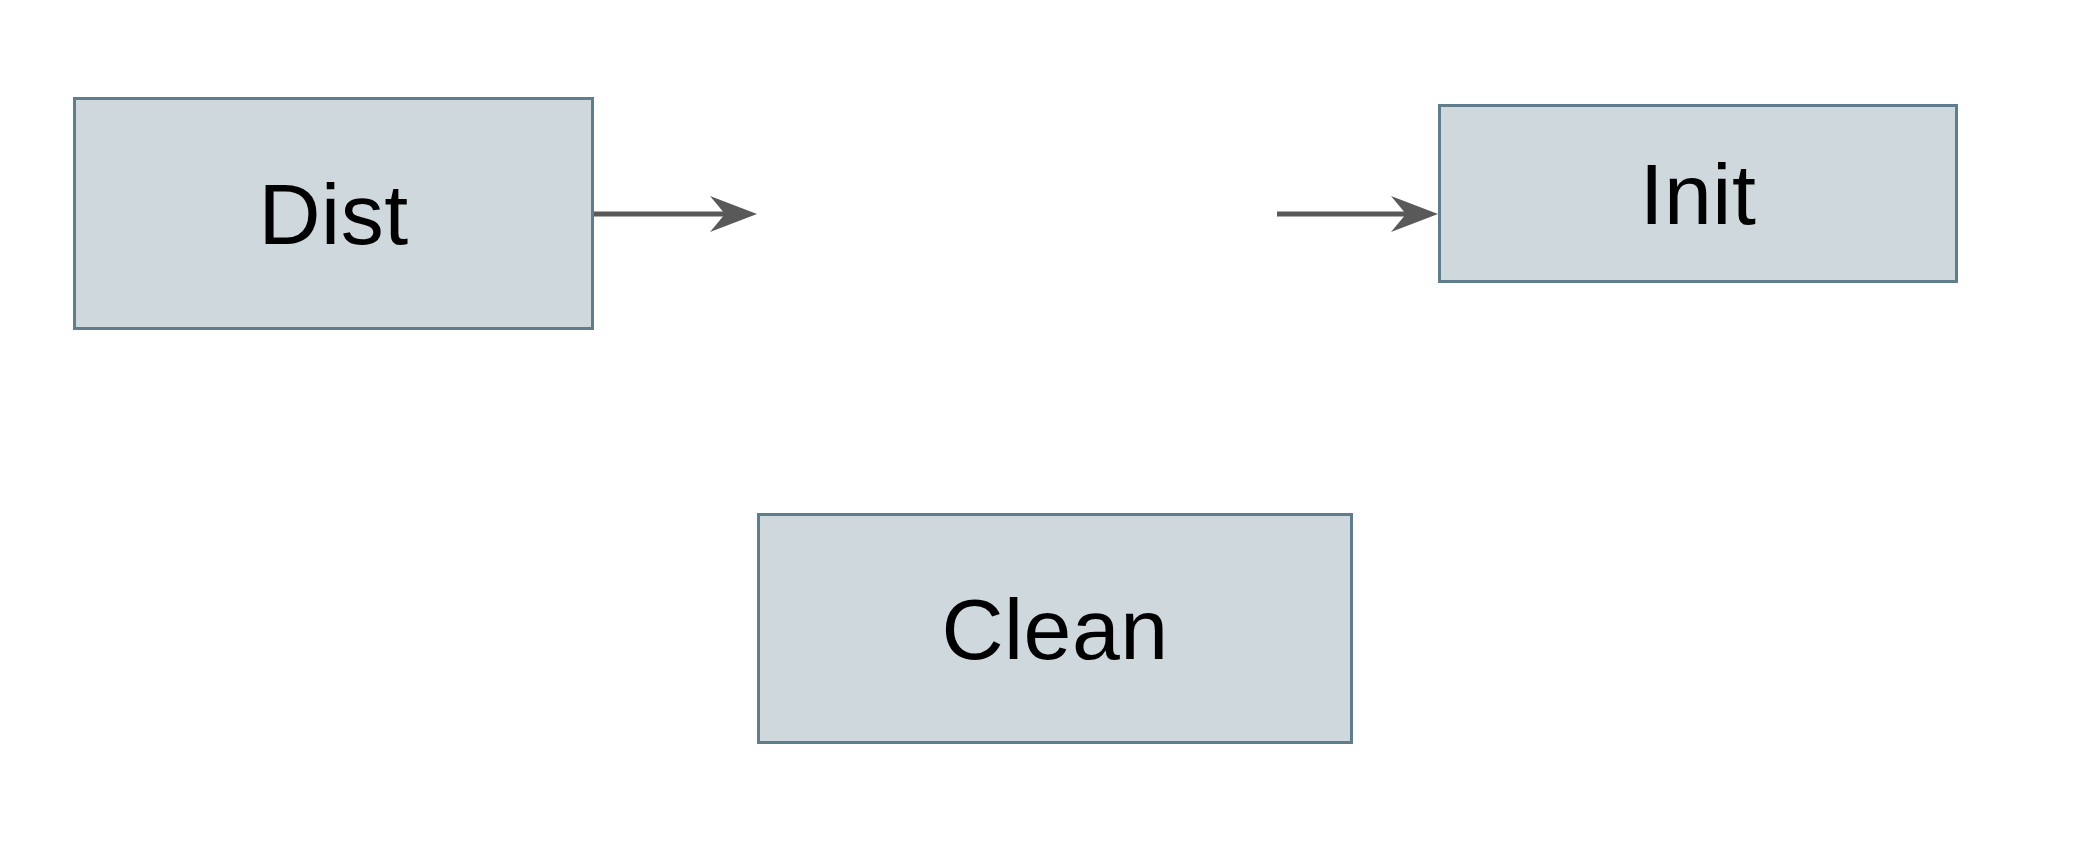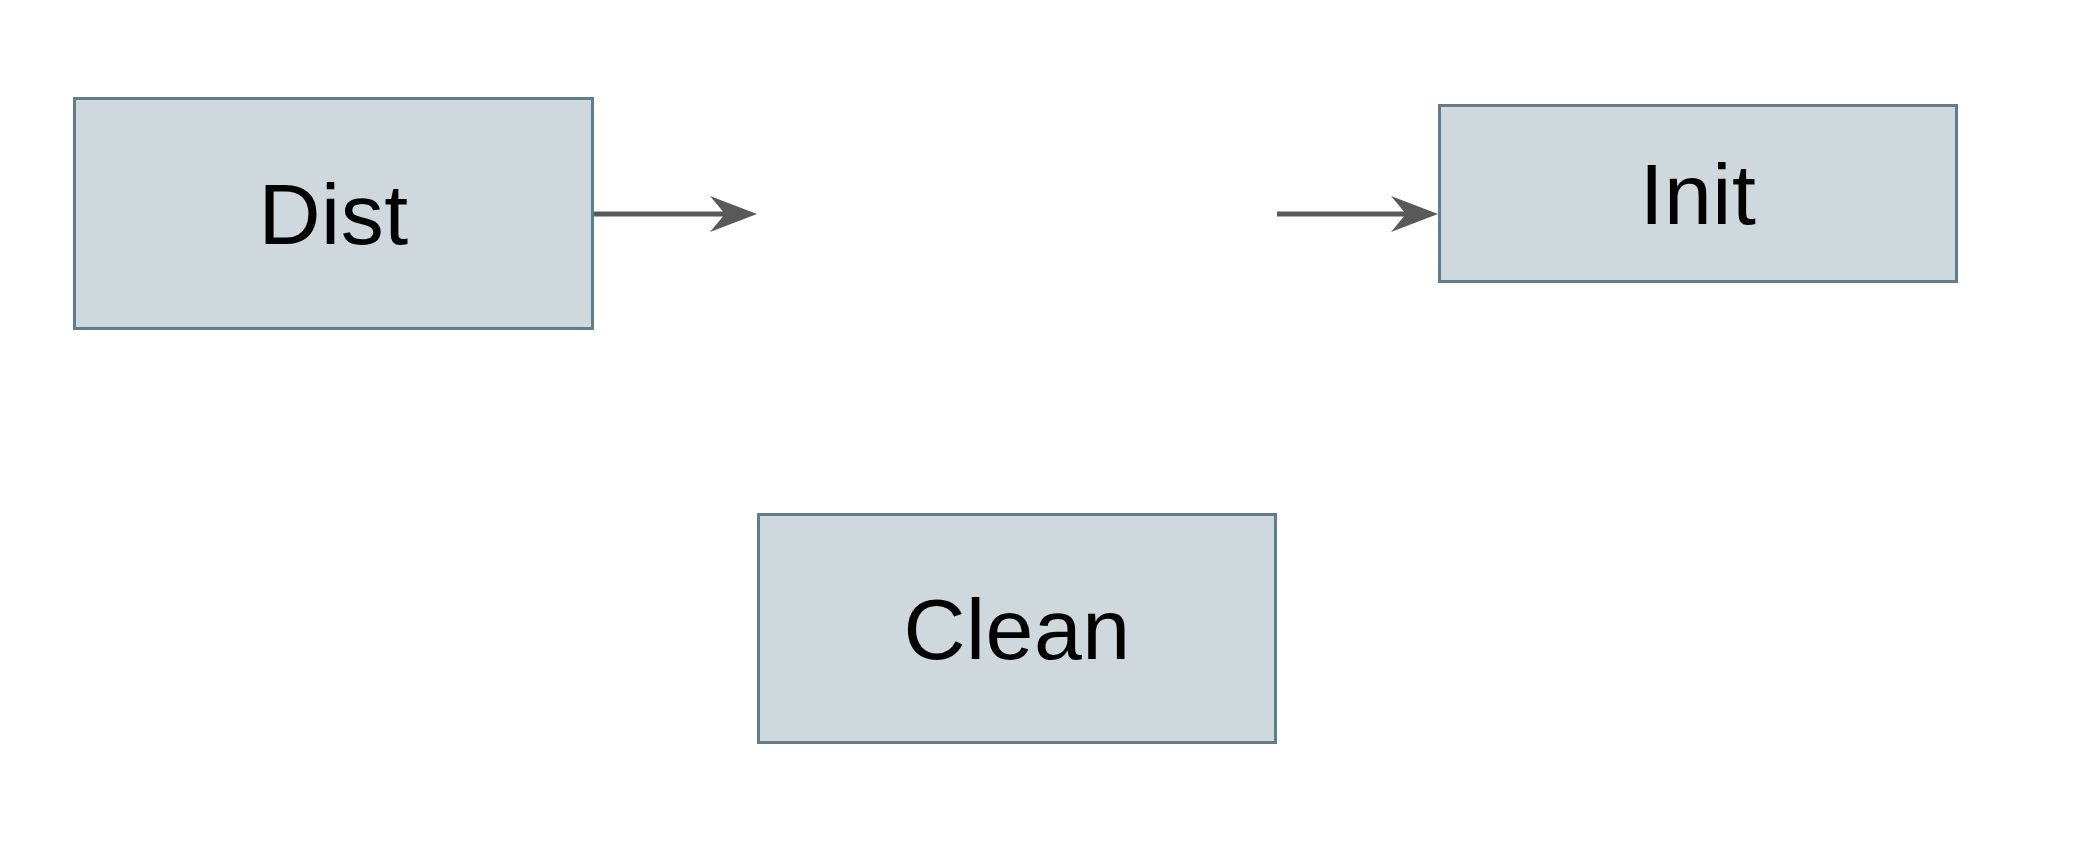--- a/index.html
+++ b/index.html
@@ -27,21 +27,21 @@
   .node-label {
     font-size: 86px;
     line-height: 1;
     color: var(--text, #000000);
     letter-spacing: 0.5px;
     white-space: nowrap;
   }
   .node-dist    { left: 73px;   top: 97px;  width: 521px; height: 233px; }
   .node-compile { left: 757px;  top: 97px;  width: 520px; height: 233px; }
   .node-init    { left: 1438px; top: 88px;  width: 520px; height: 179px; margin-top: 16px; }
-  .node-clean   { left: 757px;  top: 513px; width: 520px; height: 231px; }
+  .node-clean   { left: 757px;  top: 513px; width: 596px; height: 231px; }
   .arrow {
     position: absolute;
     color: var(--arrow, #595959);
     display: block;
   }
   .arrow-1 { left: 594px;  top: 192px; }
   .arrow-2 { left: 1277px; top: 192px; }
 </style>
 </head>
 <body>

